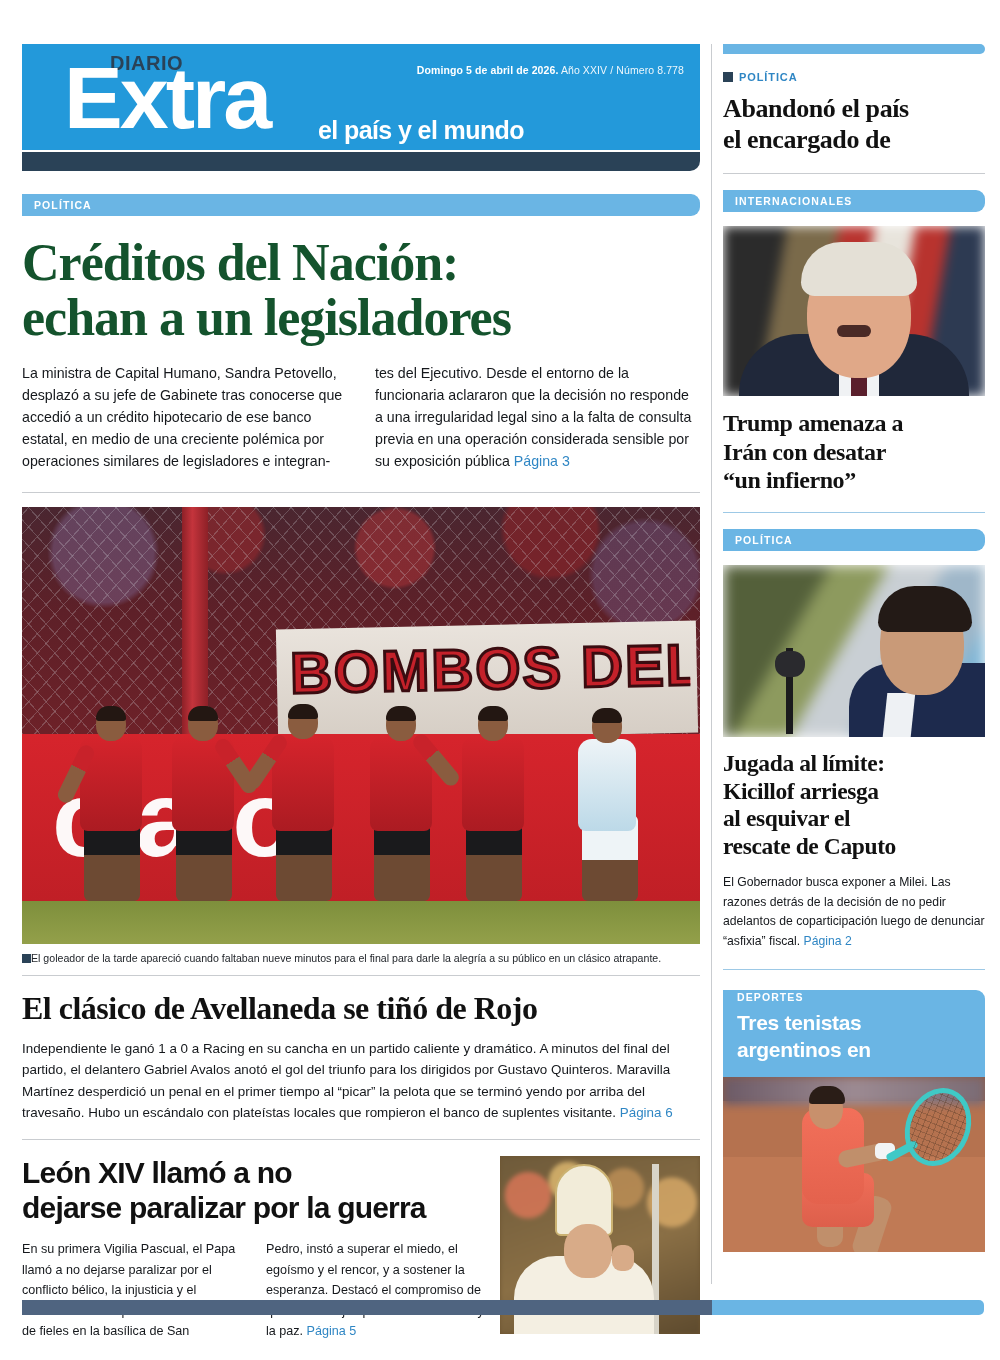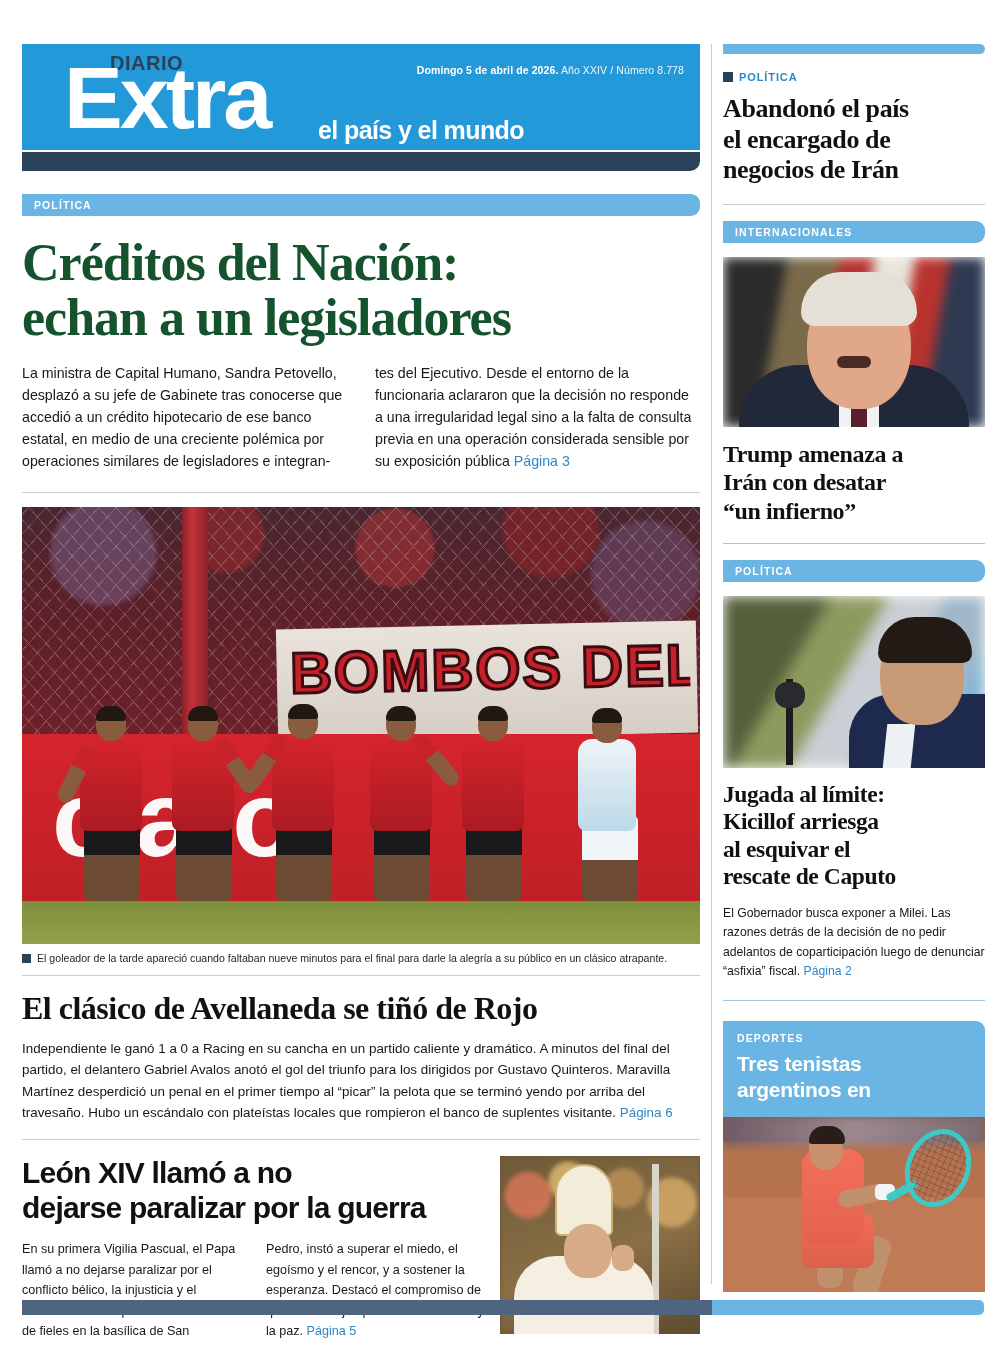--- a/index.html
+++ b/index.html
@@ -65,21 +65,21 @@
   .pgref { color:#2f86c4; font-weight:normal; }
 
   .hr-thin { height:1px; background:#c9ccd0; margin-top:20px; }
 
   
   .photo-main {
     position:relative; width:678px; height:437px; margin-top:14px;
     overflow:hidden; background:#2b0d10;
   }
   .caption-row {
-    display:flex; align-items:flex-start; gap:6px; margin-top:7px;
+    display:flex; align-items:flex-start; margin-top:7px;
   }
   .cap-sq { width:9px; height:9px; background:#2a4257; margin-top:3px; flex:0 0 auto; }
   .caption-txt { font-size:10.6px; color:#22262b; line-height:1.35; }
 
   .hr-mid { height:1px; background:#c9ccd0; margin-top:9px; }
 
   .sport-title {
     font-family:"Liberation Serif", serif; font-weight:bold;
     font-size:32px; line-height:1.1; color:#111; margin-top:15px; letter-spacing:-.5px;
   }
@@ -119,21 +119,21 @@
   .r-title.t3 { font-size:23.5px; line-height:1.17; margin-top:13px; }
 
   .r-hr { height:1px; background:#9dc9e6; margin-top:18px; }
   .r-hr-grey { height:1px; background:#c9ccd0; margin-top:18px; }
 
   .r-photo { width:262px; overflow:hidden; margin-top:14px; }
   .r-body { font-size:12.2px; line-height:1.6; color:#15181c; margin-top:13px; }
 
   
   .deportes-card { margin-top:20px; width:262px; }
-  .dep-head { background:#6ab5e4; border-radius:0 9px 0 0; padding:11px 14px 14px 14px; }
+  .dep-head { background:#6ab5e4; border-radius:0 9px 0 0; padding:1px 14px 14px 14px; }
   .dep-kicker { color:#ffffff; font-size:10.5px; font-weight:bold; letter-spacing:1.1px; }
   .dep-title { color:#ffffff; font-size:21px; font-weight:bold; line-height:1.25; margin-top:7px; letter-spacing:-.3px; }
   .dep-photo { width:262px; height:175px; overflow:hidden; }
 
   
   .footer { position:absolute; left:22px; top:1300px; width:962px; height:15px; }
   .footer-dark { position:absolute; left:0; top:0; width:690px; height:15px; background:#4f6480; }
   .footer-light { position:absolute; left:690px; top:0; width:272px; height:15px; background:#6ab5e4; border-radius:0 5px 5px 0; }
 
   
@@ -401,21 +401,20 @@
     <div class="topbar-blue"></div>
 
     <div>
       <div class="kicker-row">
         <div class="kicker-sq"></div>
         <div class="kicker-txt">POLÍTICA</div>
       </div>
       <div class="r-title t1">
         <div>Abandonó el país</div>
         <div>el encargado de</div>
-        <div>negocios de Irán</div>
       </div>
     </div>
 
     <div class="r-hr-grey"></div>
 
     <div style="margin-top:16px;">
       <div class="sec-bar">INTERNACIONALES</div>
       <div class="r-photo" style="height:170px;">
         <div class="photo-wrap">
           <div class="ph tr-bg"></div>

